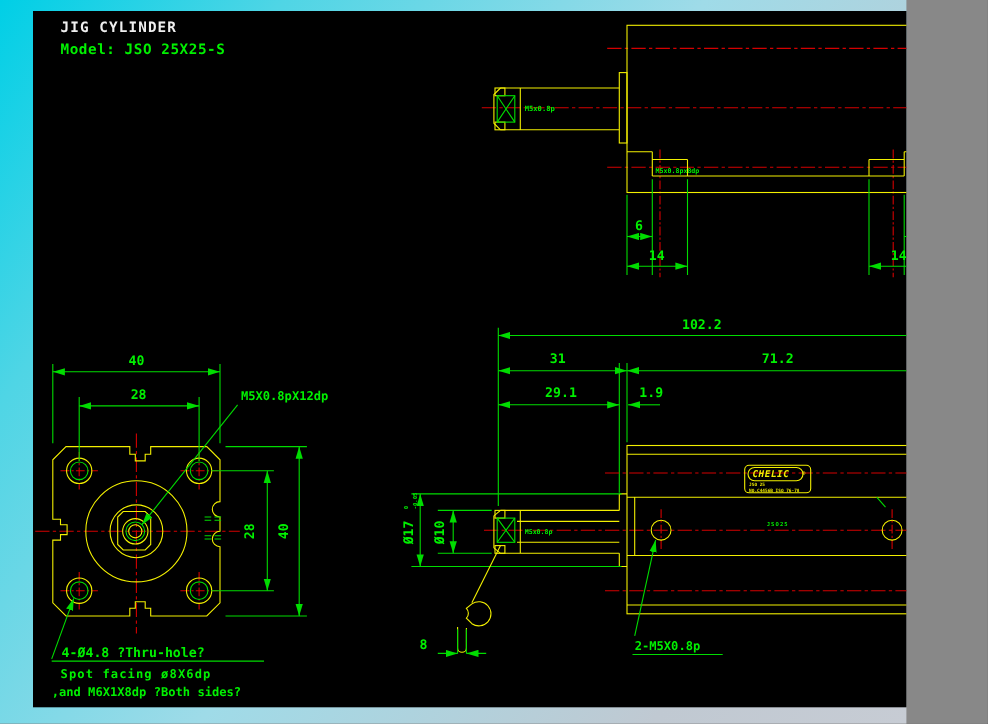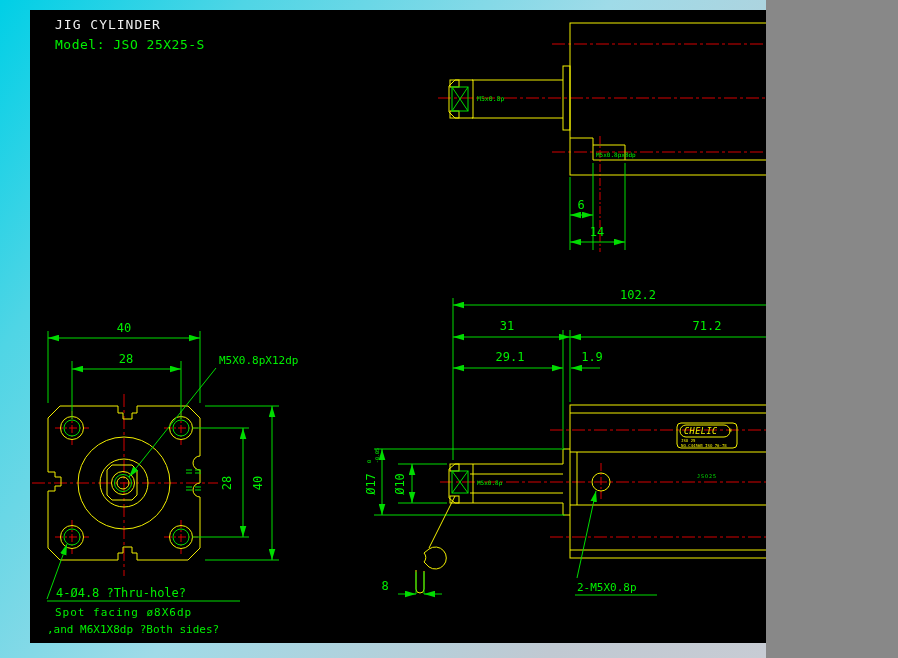--- a/index.html
+++ b/index.html
@@ -1,17 +1,17 @@
 <!DOCTYPE html>
 <html><head>
 <meta charset="utf-8">
 <style>
   html,body{margin:0;padding:0;background:#888}
-  .frame{position:relative;width:766px;height:658px;overflow:hidden;
-    background:linear-gradient(125deg,#00cfe6 0%,#4fd5e5 20%,#9fdbe8 50%,#c0c9d2 82%,#c7ccd4 100%);}
+  .frame{position:relative;width:824px;height:658px;overflow:hidden;
+    background:linear-gradient(125deg,#00cfe6 0%,#4fd5e5 20%,#9fdbe8 50%,#c0c9d2 82%,#c7ccd4 100%);font-weight:bold;}
   svg{position:absolute;left:0;top:0;display:block}
   text{font-family:"DejaVu Sans Mono","Liberation Mono",monospace}
   .y{stroke:#f2ef00;fill:none;stroke-width:1}
   .g{stroke:#00dc00;fill:none;stroke-width:1}
   .gd{stroke:#00dc00;fill:none;stroke-width:1;stroke-dasharray:6 3}
   .r{stroke:#d40000;fill:none;stroke-width:1;stroke-dasharray:13 3 3 3}
   .rs{stroke:#d40000;fill:none;stroke-width:1;stroke-dasharray:8 2 2 2}
   .dt{fill:#00f000;font-size:12px}
   .gt{fill:#00f000}
   .yt{fill:#f2ef00}

